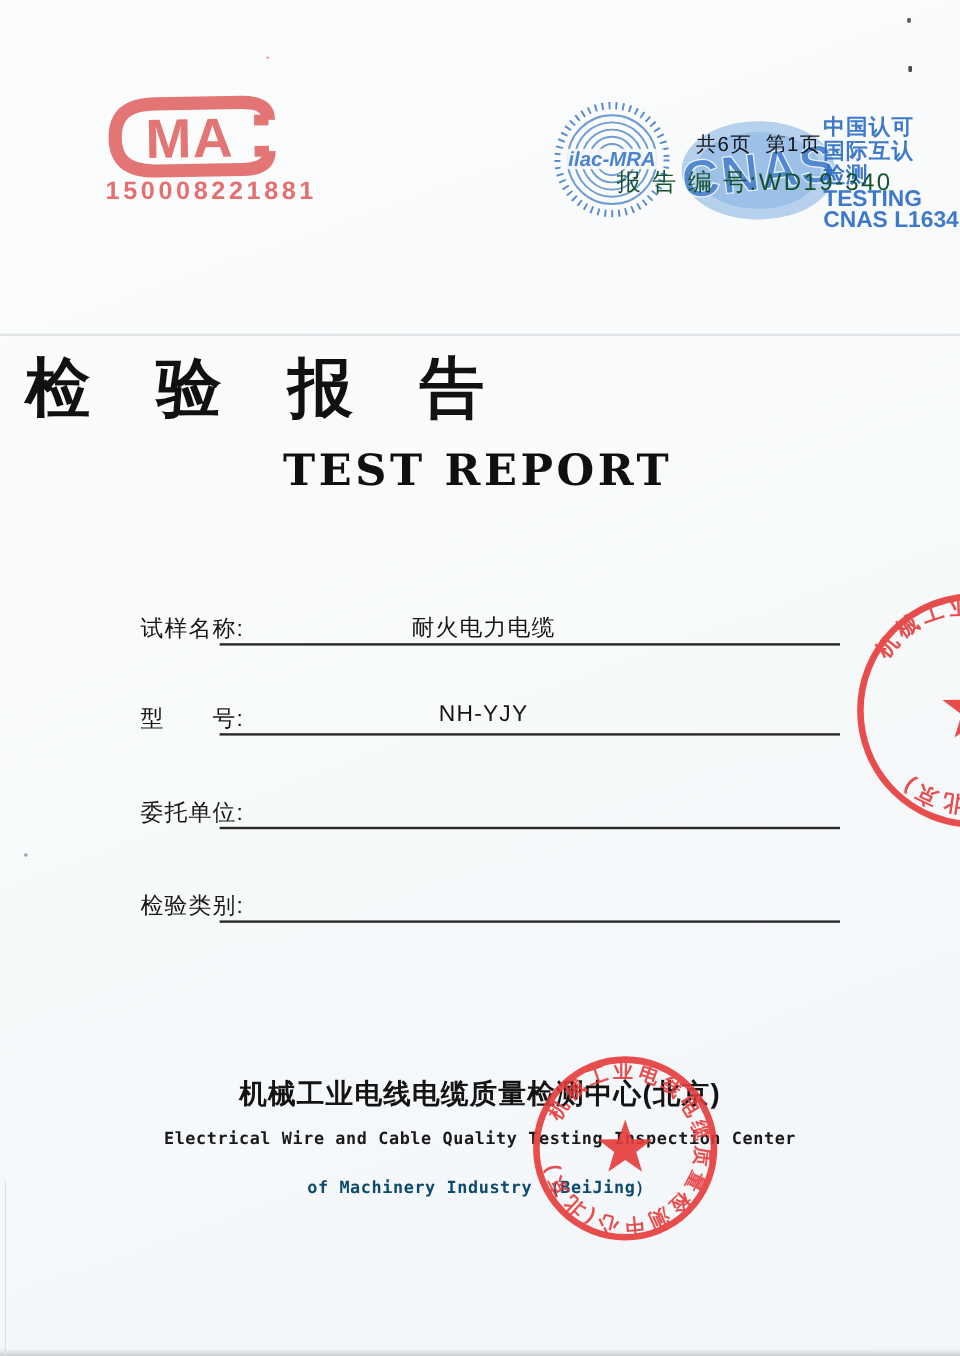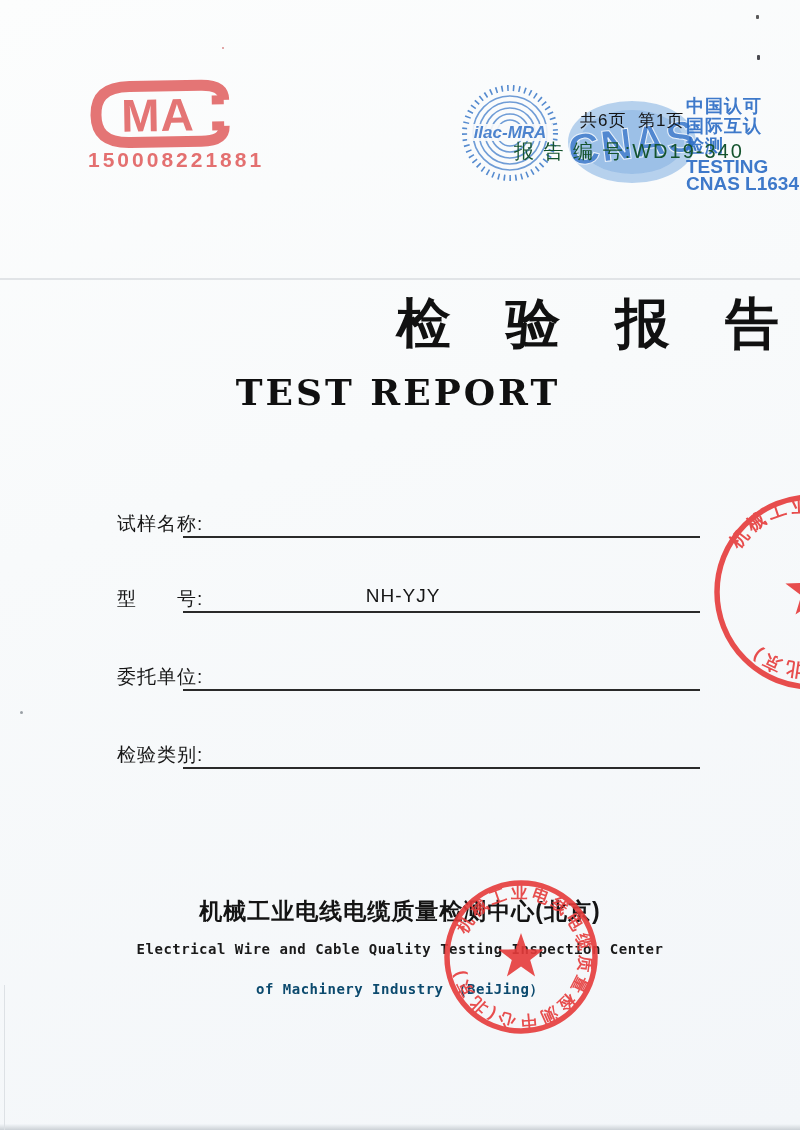--- a/index.html
+++ b/index.html
@@ -35,23 +35,23 @@
 
   .page-count{
     left:580px;top:109px;font-size:17px;color:#141414;letter-spacing:1px;white-space:pre;
   }
   .report-no{
     left:514px;top:138px;font-size:20px;color:#14532d;letter-spacing:2px;white-space:pre;
   }
 
   
   .title-cn{
-    left:0;top:288px;width:800px;text-align:right;
+    left:0;top:288px;width:800px;text-align:left;
     font-family:"Liberation Serif","DejaVu Serif",serif;
-    font-weight:bold;font-size:54px;letter-spacing:21px;padding-left:33px;
+    font-weight:bold;font-size:54px;letter-spacing:21px;padding-left:21px;
     box-sizing:border-box;color:#111;
   }
   .title-en{
     left:0;top:371px;width:796px;text-align:center;
     font-family:"DejaVu Serif","Liberation Serif",serif;
     font-weight:bold;font-size:36px;letter-spacing:3px;color:#101010;
   }
 
   
   .row{position:absolute;left:117px;width:583px;height:34px;}
@@ -127,20 +127,21 @@
 </div>
 
 <div class="abs page-count">共6页  第1页</div>
 <div class="abs report-no">报 告 编 号:WD19-340</div>
 
 <div class="abs title-cn">检 验 报 告</div>
 <div class="abs title-en">TEST REPORT</div>
 
 <div class="row row1">
   <span class="flabel">试样名称:</span>
+  <span class="fvalue">耐火电力电缆</span>
   <div class="fline"></div>
 </div>
 <div class="row row2">
   <span class="flabel">型　　号:</span>
   <span class="fvalue">NH-YJY</span>
   <div class="fline"></div>
 </div>
 <div class="row row3">
   <span class="flabel">委托单位:</span>
   <div class="fline"></div>

